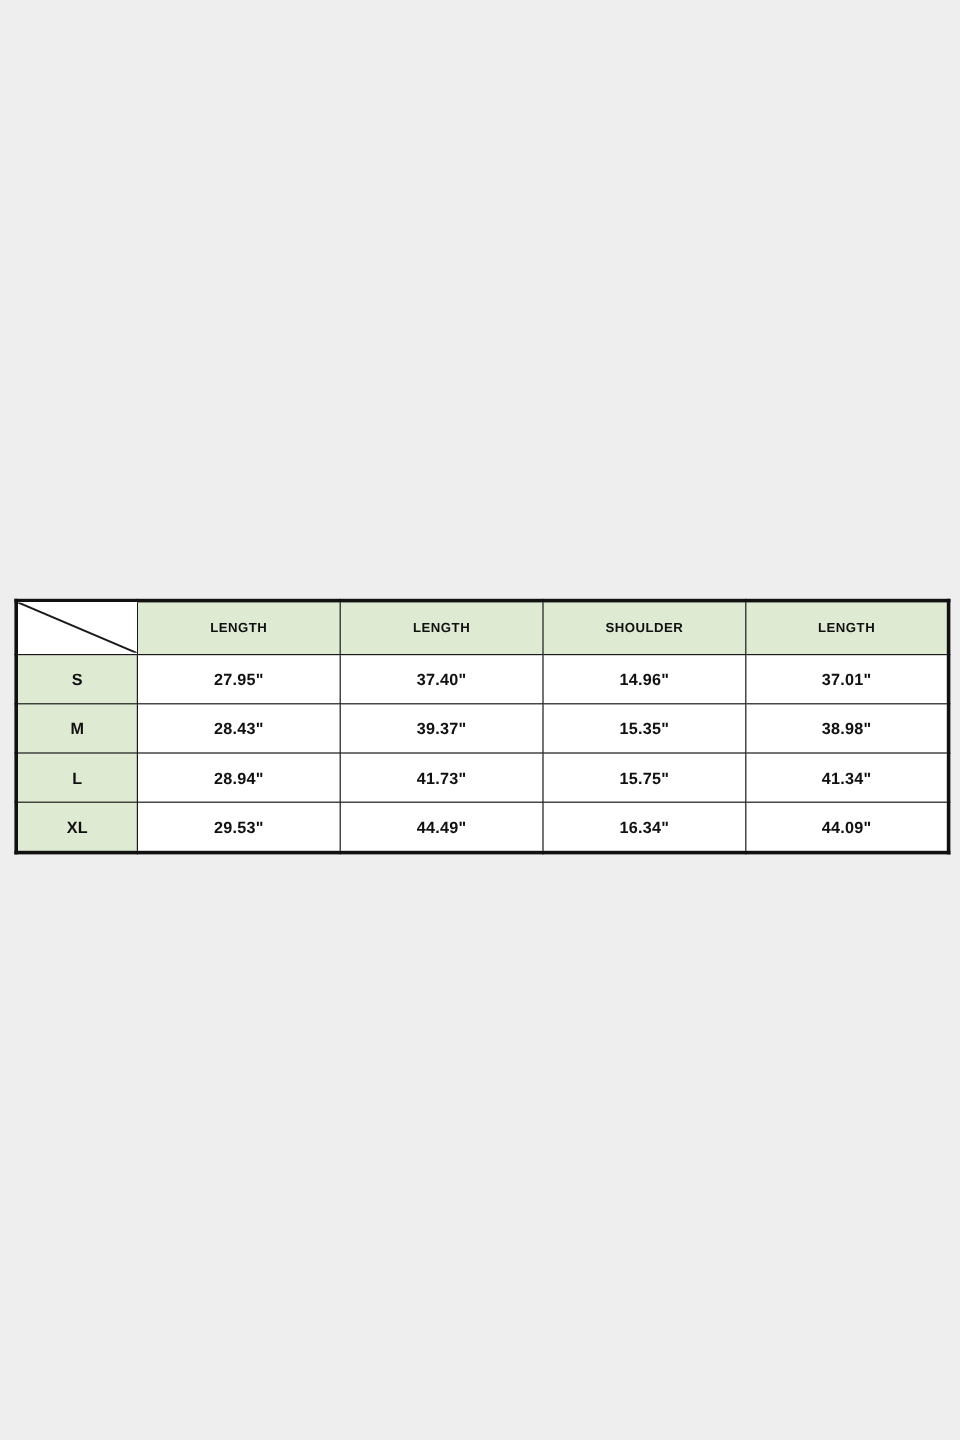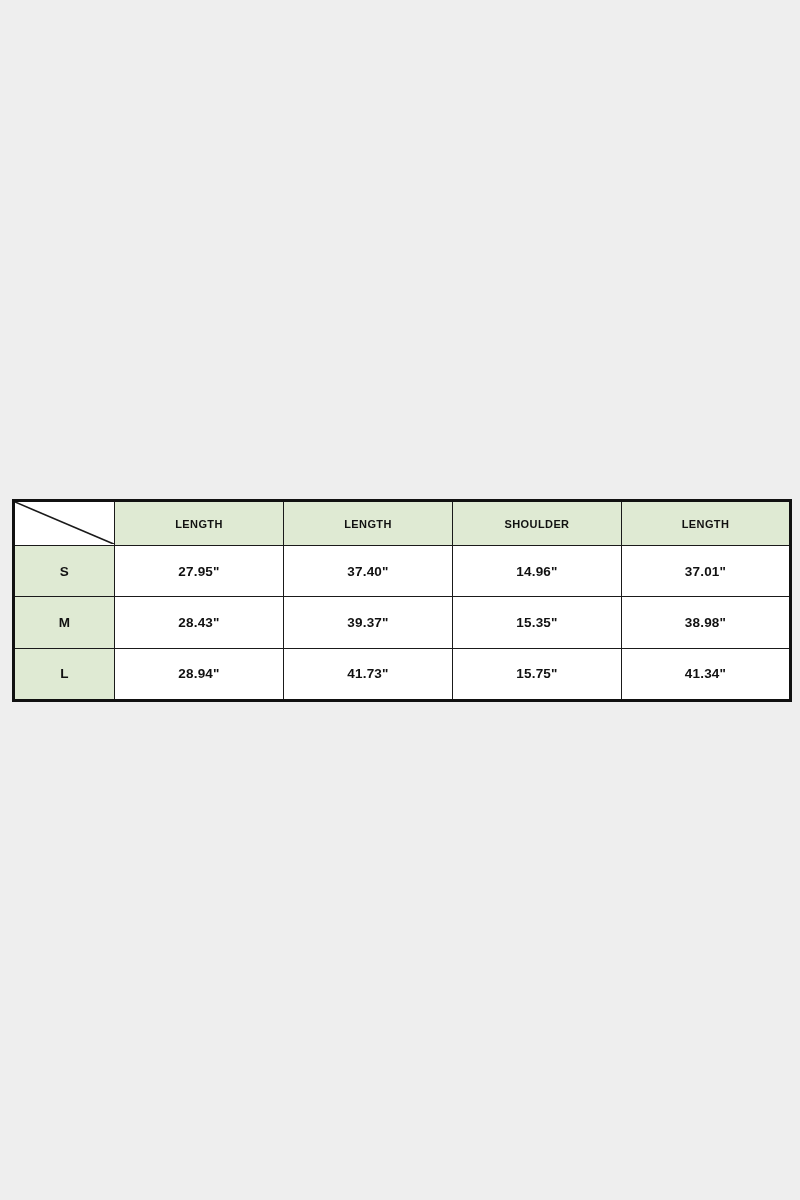--- a/index.html
+++ b/index.html
@@ -124,15 +124,22 @@
         <td class="measure-cell">15.35"</td>
         <td class="measure-cell">38.98"</td>
       </tr>
       <tr>
         <td class="size-label">L</td>
         <td class="measure-cell">28.94"</td>
         <td class="measure-cell">41.73"</td>
         <td class="measure-cell">15.75"</td>
         <td class="measure-cell">41.34"</td>
       </tr>
+      <tr>
+        <td class="size-label">XL</td>
+        <td class="measure-cell">29.53"</td>
+        <td class="measure-cell">44.49"</td>
+        <td class="measure-cell">16.34"</td>
+        <td class="measure-cell">44.09"</td>
+      </tr>
     </tbody>
   </table>
 </div>
 
 </body></html>

